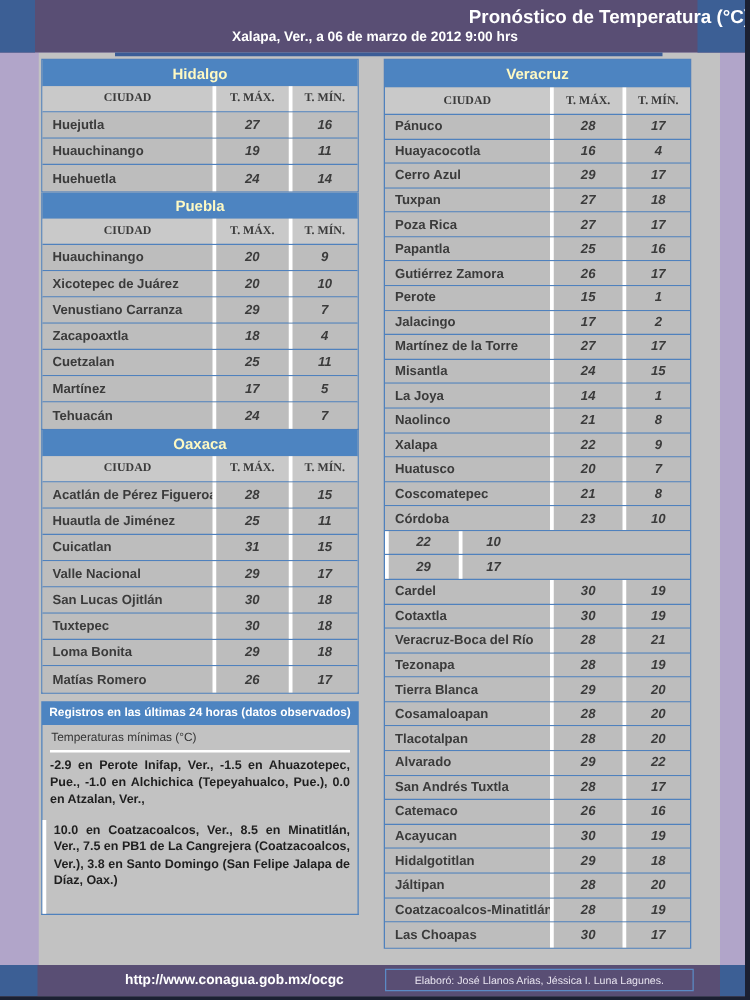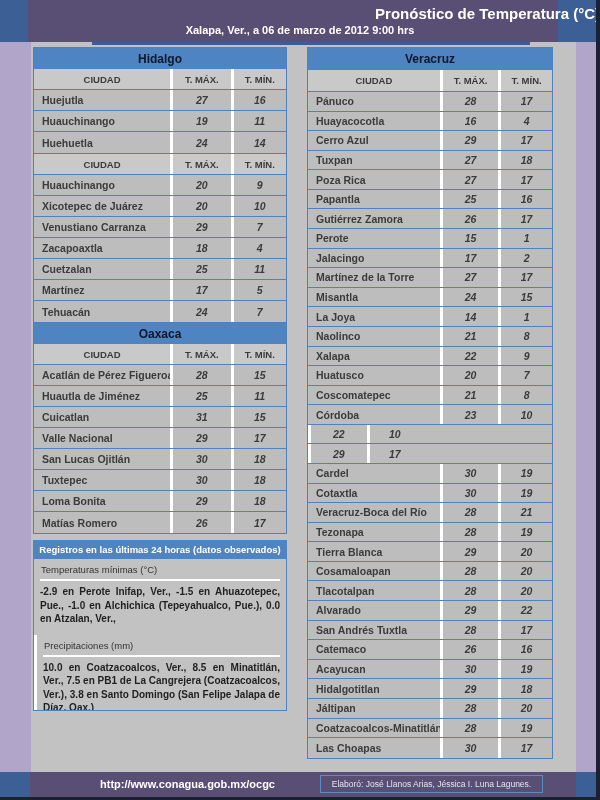--- a/index.html
+++ b/index.html
@@ -28,32 +28,32 @@
   .panel { position: absolute; left: 31px; top: 42px; width: 545px; height: 730px; background: #c2c2c2; z-index: 1; }
 
   .col-left  { position: absolute; left: 33px;  top: 47px; width: 254px; z-index: 5; }
   .col-right { position: absolute; left: 307px; top: 47px; width: 246px; z-index: 5; }
 
   
   .state-table { border: 1px solid #4f81bd; background: #bdbdbd; }
   .state-table + .state-table { border-top: none; }
 
   .t-title {
-    background: #4d84c1; color: #0f172a; font-weight: bold; font-size: 12px;
+    background: #4d84c1; color: #fef9c3; font-weight: bold; font-size: 12px;
     display: flex; align-items: center; justify-content: center;
   }
   .t-head { display: flex; background: #c9c9c9; border-bottom: 1px solid #4f81bd; }
   .t-row  { display: flex; background: #bdbdbd; border-bottom: 1px solid #4f81bd; }
   .t-row:last-child { border-bottom: none; }
 
   .c { display: flex; align-items: center; overflow: hidden; color: #3b3b3b; }
   .c-city { flex: 0 0 54%; padding-left: 8px; font-weight: bold; font-size: 10.5px; white-space: nowrap; }
   .c-val  { flex: 0 0 24%; border-left: 3px solid #ffffff; justify-content: center; font-weight: bold; font-size: 10.5px; }
   .c-val:last-child { flex: 0 0 22%; }
-  .t-head .c { font-size: 9.5px; font-weight: bold; justify-content: center; padding-left: 0; }
+  .t-head .c { font-size: 9.5px; font-weight: bold; justify-content: center; padding-left: 0; font-family: Liberation Serif, serif; }
   .t-row .c-val { font-style: italic; }
 
   .col-left .t-title, .col-left .t-head, .col-left .t-row { height: 21px; }
   .v-table .t-title, .v-table .t-head { height: 22px; }
   .v-table .t-row { height: 19.59px; }
 
   
   .registros { margin-top: 6px; }
   .registros-title {
     background: #4d84c1; color: #ffffff; font-weight: bold; font-size: 9.5px;
@@ -65,21 +65,21 @@
   .reg-col + .reg-col { border-left: 3px solid #ffffff; }
   .reg-header { font-size: 9.5px; color: #333333; padding: 3px 1px 4px 1px; border-bottom: 2px solid #ffffff; margin-bottom: 4px; }
   .reg-text { font-size: 10px; font-weight: bold; color: #1f1f1f; text-align: justify; line-height: 1.35; }
 
   
   .footer { position: absolute; left: 0; top: 772px; width: 600px; height: 25px; background: #594e74; z-index: 10; }
   .f-corner-left  { position: absolute; left: 0; top: 0; width: 30px; height: 25px; background: #3c5f95; }
   .f-corner-right { position: absolute; right: 4px; top: 0; width: 20px; height: 25px; background: #3c5f95; }
   .f-url { position: absolute; left: 100px; top: 6px; color: #ffffff; font-weight: bold; font-size: 11px; }
   .f-credit {
-    position: absolute; left: 320px; top: 3px; width: 223px; height: 18px;
+    position: absolute; left: 308px; top: 3px; width: 247px; height: 18px;
     border: 1px solid #5b8ac5; color: #e8e4f0; font-size: 8.5px;
     display: flex; align-items: center; justify-content: center; white-space: nowrap; overflow: hidden;
   }
 </style>
 </head>
 <body>
 
 <div class="page">
 
   <div class="header">
@@ -110,20 +110,21 @@
           <div class="c c-val">19</div>
           <div class="c c-val">11</div>
         </div>
         <div class="t-row">
           <div class="c c-city">Huehuetla</div>
           <div class="c c-val">24</div>
           <div class="c c-val">14</div>
         </div>
       </div>
     <div class="state-table">
+        <div class="t-title">Puebla</div>
         <div class="t-head">
           <div class="c c-city">CIUDAD</div>
           <div class="c c-val">T. MÁX.</div>
           <div class="c c-val">T. MÍN.</div>
         </div>
         <div class="t-row">
           <div class="c c-city">Huauchinango</div>
           <div class="c c-val">20</div>
           <div class="c c-val">9</div>
         </div>
@@ -208,21 +209,20 @@
       </div>
 
     <div class="registros">
       <div class="registros-title">Registros en las últimas 24 horas (datos observados)</div>
       <div class="registros-body">
         <div class="reg-col">
           <div class="reg-header">Temperaturas mínimas (°C)</div>
           <div class="reg-text">-2.9 en Perote Inifap, Ver., -1.5 en Ahuazotepec, Pue., -1.0 en Alchichica (Tepeyahualco, Pue.), 0.0 en Atzalan, Ver.,</div>
         </div>
         <div class="reg-col">
-          <div class="reg-header">Precipitaciones (mm)</div>
           <div class="reg-text">10.0 en Coatzacoalcos, Ver., 8.5 en Minatitlán, Ver., 7.5 en PB1 de La Cangrejera (Coatzacoalcos, Ver.), 3.8 en Santo Domingo (San Felipe Jalapa de Díaz, Oax.)</div>
         </div>
       </div>
     </div>
   </div>
 
   <div class="col-right">
     <div class="state-table v-table">
         <div class="t-title">Veracruz</div>
         <div class="t-head">

